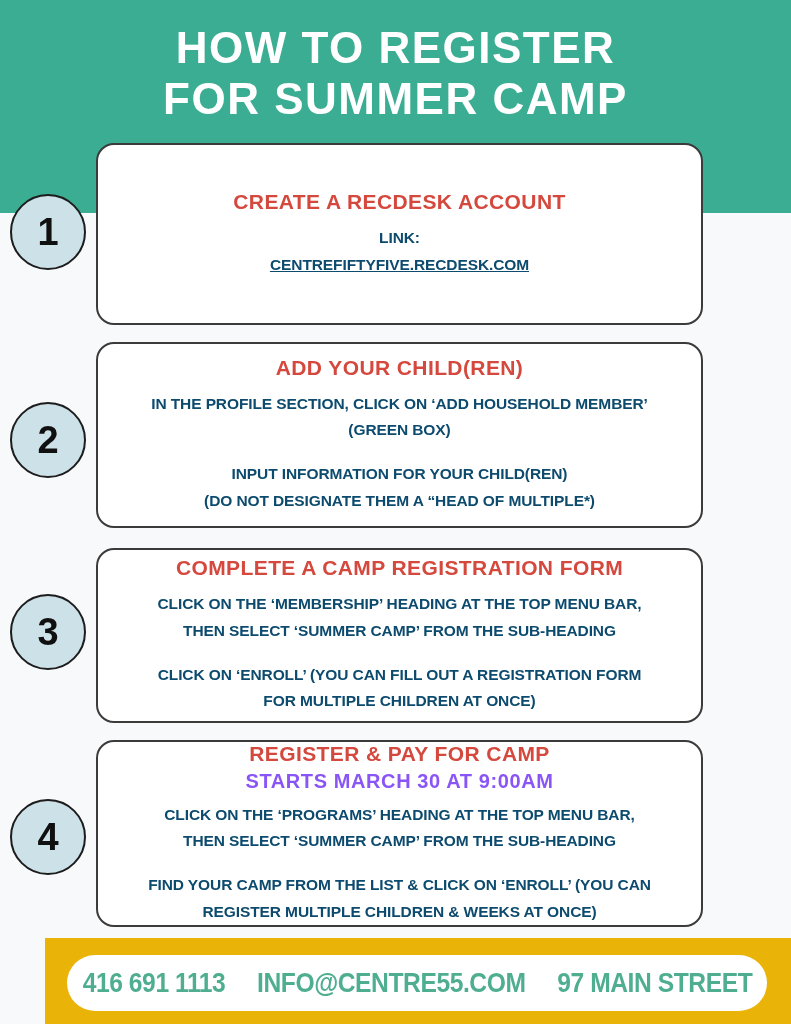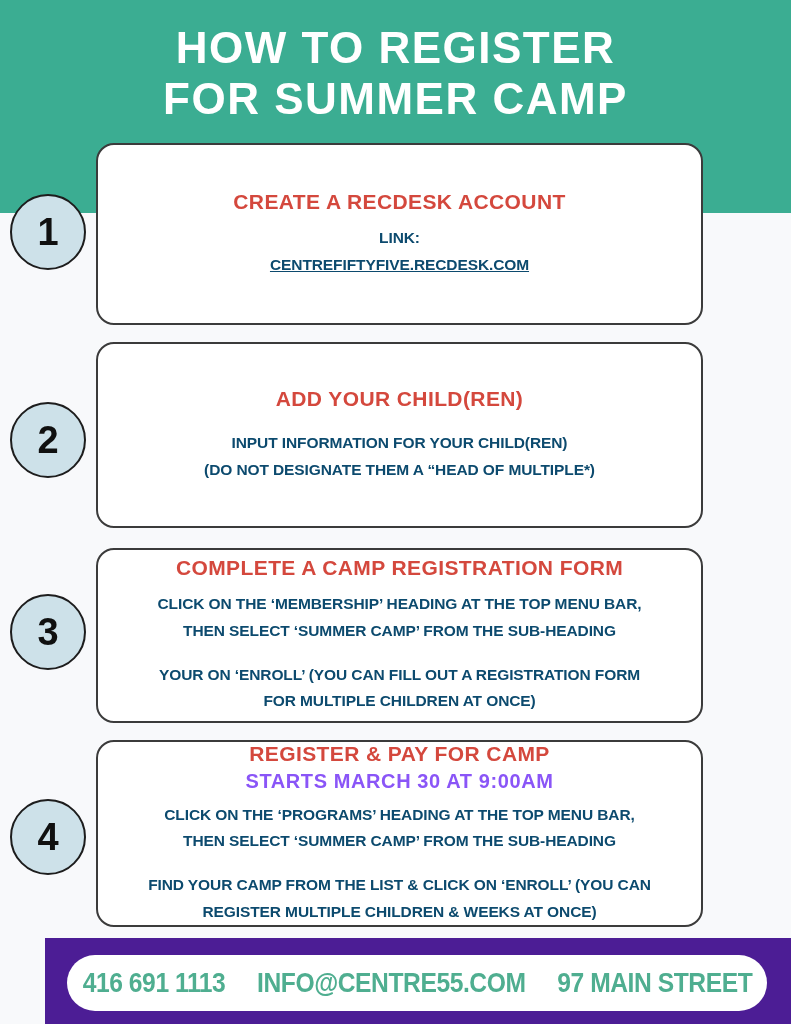--- a/index.html
+++ b/index.html
@@ -92,21 +92,21 @@
     color: #101010;
   }
   .circle1 { top: 194px; }
   .circle2 { top: 402px; }
   .circle3 { top: 594px; }
   .circle4 { top: 799px; }
   
   .footer-bar {
     position: absolute;
     top: 938px; left: 0; right: 0; bottom: 0;
-    background: #4c1d95;
+    background: #eab308;
     margin-left: 45px;
   }
   .contact-pill {
     position: absolute;
     left: 22px; right: 24px;
     top: 17px;
     height: 56px;
     background: #ffffff;
     border-radius: 28px;
     display: flex;
@@ -145,37 +145,41 @@
       <div class="line">LINK:</div>
       <div class="line link">CENTREFIFTYFIVE.RECDESK.COM</div>
     </div>
   </div>
 
   <div class="step-circle circle2">
     <span>2</span>
   </div>
   <div class="card card2">
     <div class="card-heading">ADD YOUR CHILD(REN)</div>
+    <div class="para first">
+      <div class="line">IN THE PROFILE SECTION, CLICK ON ‘ADD HOUSEHOLD MEMBER’</div>
+      <div class="line">(GREEN BOX)</div>
+    </div>
     <div class="para">
       <div class="line">INPUT INFORMATION FOR YOUR CHILD(REN)</div>
       <div class="line">(DO NOT DESIGNATE THEM A “HEAD OF MULTIPLE*)</div>
     </div>
   </div>
 
   <div class="step-circle circle3">
     <span>3</span>
   </div>
   <div class="card card3">
     <div class="card-heading">COMPLETE A CAMP REGISTRATION FORM</div>
     <div class="para first">
       <div class="line">CLICK ON THE ‘MEMBERSHIP’ HEADING AT THE TOP MENU BAR,</div>
       <div class="line">THEN SELECT ‘SUMMER CAMP’ FROM THE SUB-HEADING</div>
     </div>
     <div class="para">
-      <div class="line">YOUR ON ‘ENROLL’ (YOU CAN FILL OUT A REGISTRATION FORM</div>
+      <div class="line">CLICK ON ‘ENROLL’ (YOU CAN FILL OUT A REGISTRATION FORM</div>
       <div class="line">FOR MULTIPLE CHILDREN AT ONCE)</div>
     </div>
   </div>
 
   <div class="step-circle circle4">
     <span>4</span>
   </div>
   <div class="card card4">
     <div class="card-heading">REGISTER &amp; PAY FOR CAMP</div>
     <div class="card-subheading">STARTS MARCH 30 AT 9:00AM</div>

